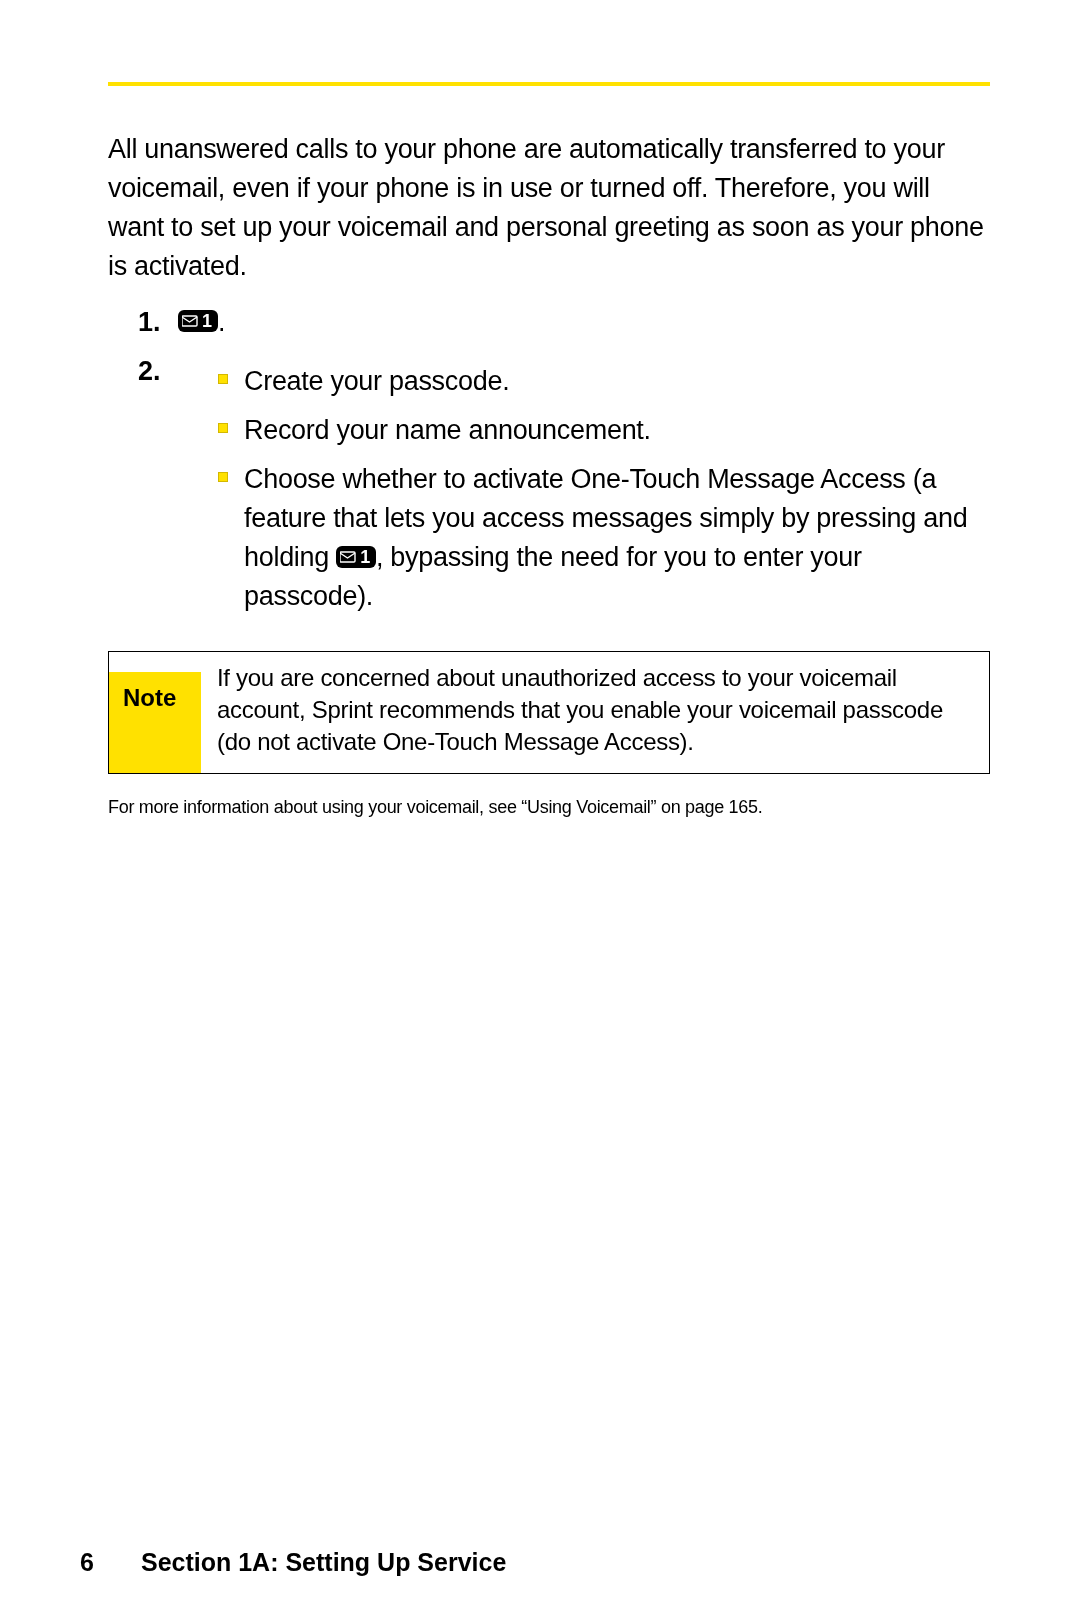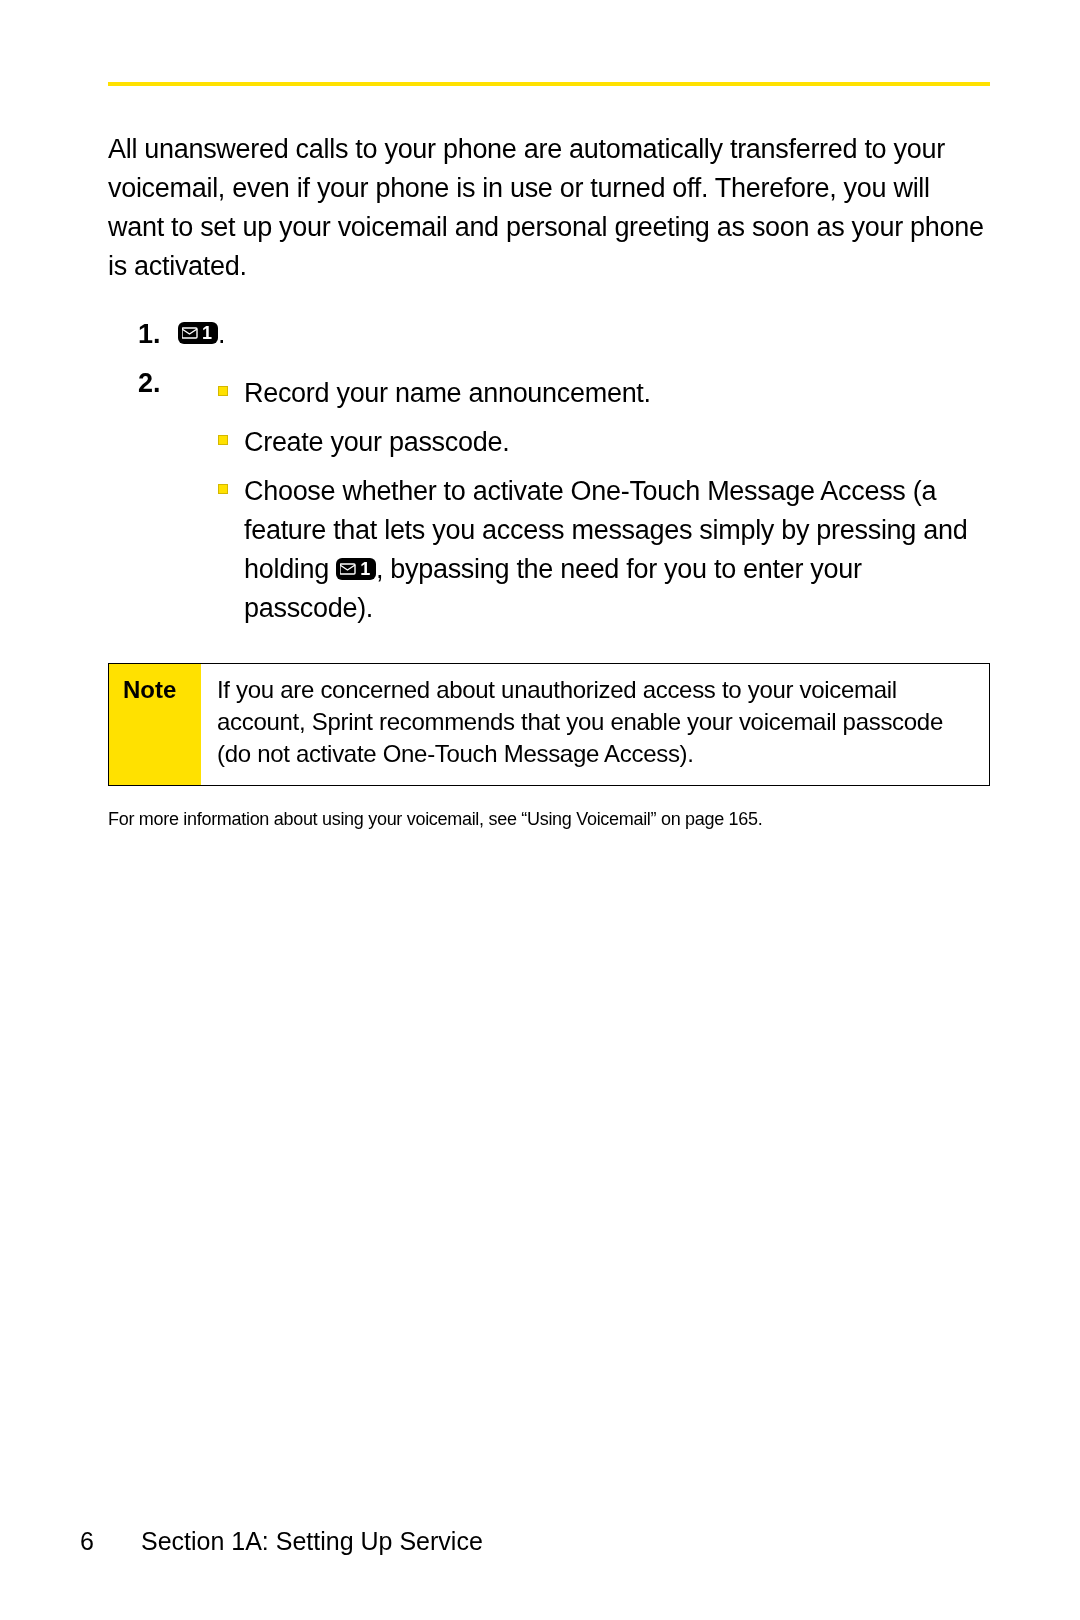--- a/index.html
+++ b/index.html
@@ -22,21 +22,21 @@
   }
   .title-rule {
     border: none;
     border-top: 4px solid #ffe100;
     margin-bottom: 44px;
   }
   p.intro {
     font-size: 27px;
     line-height: 1.45;
     letter-spacing: -0.3px;
-    margin-bottom: 28px;
+    margin-bottom: 16px;
   }
   ol.steps {
     list-style: none;
     margin-left: 30px;
   }
   ol.steps > li {
     font-size: 27px;
     line-height: 1.45;
     margin-bottom: 10px;
     display: flex;
@@ -91,42 +91,43 @@
     border: 1px solid #000;
     margin: 24px 0 20px 0;
   }
   .note-label {
     background: #ffe100;
     font-weight: 700;
     font-size: 24px;
     padding: 12px 14px;
     flex-shrink: 0;
     width: 92px;
+    margin-top: 20px;
   }
   .note-content {
     padding: 10px 16px 14px 16px;
     font-size: 24px;
     line-height: 1.35;
     letter-spacing: -0.3px;
   }
   .note-content .note-title {
     font-weight: 700;
     display: block;
   }
   p.closing {
     font-size: 18px;
     line-height: 1.45;
     letter-spacing: -0.3px;
   }
   .footer {
     position: absolute;
-    bottom: 64px;
+    bottom: 43px;
     left: 80px;
     font-size: 25px;
-    font-weight: 400;
+    font-weight: 700;
   }
   .footer .pn { display: inline-block; min-width: 54px; }
 </style>
 </head>
 <body>
 
 <div class="page">
 
   <hr class="title-rule">
 
@@ -144,25 +145,25 @@
             <span class="digit">1</span>
           </span><span>.</span>
       </span>
     </li>
     <li>
       <span class="step-num">2.</span>
       <span class="step-body">
         <ul class="sub">
           <li>
             <span class="sq"></span>
-            <span class="sub-body">Record your name announcement.</span>
+            <span class="sub-body">Create your passcode.</span>
           </li>
           <li>
             <span class="sq"></span>
-            <span class="sub-body">Create your passcode.</span>
+            <span class="sub-body">Record your name announcement.</span>
           </li>
           <li>
             <span class="sq"></span>
             <span class="sub-body">
               <span>Choose whether to activate One-Touch Message Access (a feature that lets you access messages simply by pressing and holding </span><span class="key-icon">
                   <svg width="16" height="12" viewBox="0 0 16 12">
                     <rect x="0" y="1" width="15" height="10" rx="1" fill="none" stroke="#fff" stroke-width="1.4"></rect>
                     <path d="M0 2 L7.5 7 L15 2" fill="none" stroke="#fff" stroke-width="1.4"></path>
                   </svg>
                   <span class="digit">1</span>

